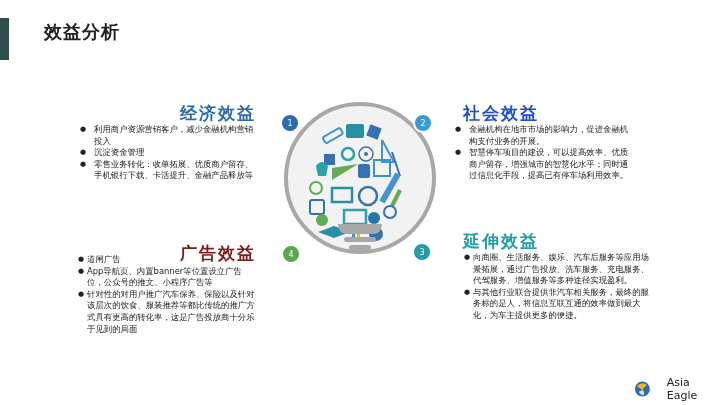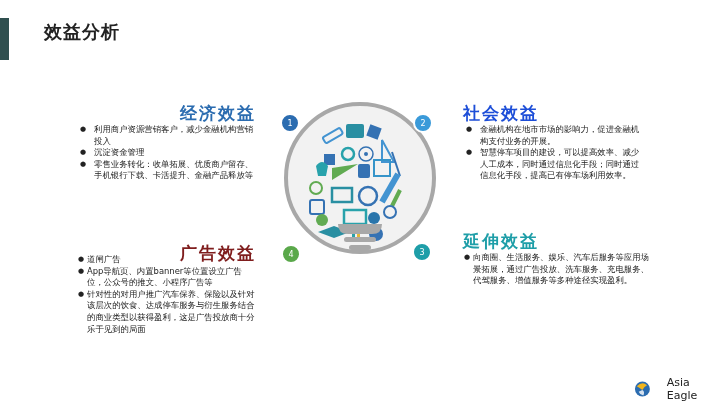--- a/index.html
+++ b/index.html
@@ -32,32 +32,33 @@
 <ul class="sec-list" style="left:80px;top:124px;width:180px;">
   <li>利用商户资源营销客户，减少金融机构营销投入</li>
   <li>沉淀资金管理</li>
   <li>零售业务转化：收单拓展、优质商户留存、手机银行下载、卡活提升、金融产品释放等</li>
 </ul>
 
 <div class="sec-title" style="left:180px;top:242px;color:#7f1d1d;">广告效益</div>
 <ul class="sec-list tight" style="left:78px;top:254px;width:180px;">
   <li>道闸广告</li>
   <li>App导航页、内置banner等位置设立广告位，公众号的推文、小程序广告等</li>
-  <li>针对性的对用户推广汽车保养、保险以及针对该层次的饮食、达成停车服务与衍生服务结合的商业类型以获得盈利，这是广告投放商十分乐于见到的局面</li>
+  <li>针对性的对用户推广汽车保养、保险以及针对该层次的饮食、服装推荐等都比传统的推广方式具有更高的转化率，这是广告投放商十分乐于见到的局面</li>
 </ul>
 
 <div class="sec-title" style="left:463px;top:102px;color:#1d4ed8;">社会效益</div>
-<ul class="sec-list" style="left:466px;top:124px;width:180px;">
+<ul class="sec-list" style="left:455px;top:124px;width:180px;">
   <li>金融机构在地市市场的影响力，促进金融机构支付业务的开展。</li>
-  <li>智慧停车项目的建设，可以提高效率、减少人工成本，同时通过信息化手段；同时通过信息化手段，提高已有停车场利用效率。</li>
+  <li>智慧停车项目的建设，可以提高效率、优质商户留存，增强城市的智慧化水平；同时通过信息化手段，提高已有停车场利用效率。</li>
 </ul>
 
 <div class="sec-title" style="left:463px;top:230px;color:#1e9ea8;">延伸效益</div>
 <ul class="sec-list tight" style="left:464px;top:252px;width:186px;">
   <li>向商圈、生活服务、娱乐、汽车后服务等应用场景拓展，通过广告投放、洗车服务、充电服务、代驾服务、增值服务等多种途径实现盈利。</li>
+  <li>与其他行业联合提供非汽车相关服务，最终的服务标的是人，将信息互联互通的效率做到最大化，为车主提供更多的便捷。</li>
 </ul>
 
 <div class="bulb-circle">
   <svg width="144" height="144" viewBox="0 0 144 144">
 
     <g opacity="0.95">
       <rect x="58" y="18" width="18" height="14" rx="2" fill="#1f8a9e"></rect>
       <rect x="80" y="20" width="12" height="12" transform="rotate(20 86 26)" fill="#2b6cb0"></rect>
       <rect x="35" y="26" width="20" height="7" rx="2" transform="rotate(-30 45 30)" fill="none" stroke="#3a8fd0" stroke-width="2"></rect>
       <rect x="36" y="48" width="11" height="11" fill="#2b6cb0"></rect>

